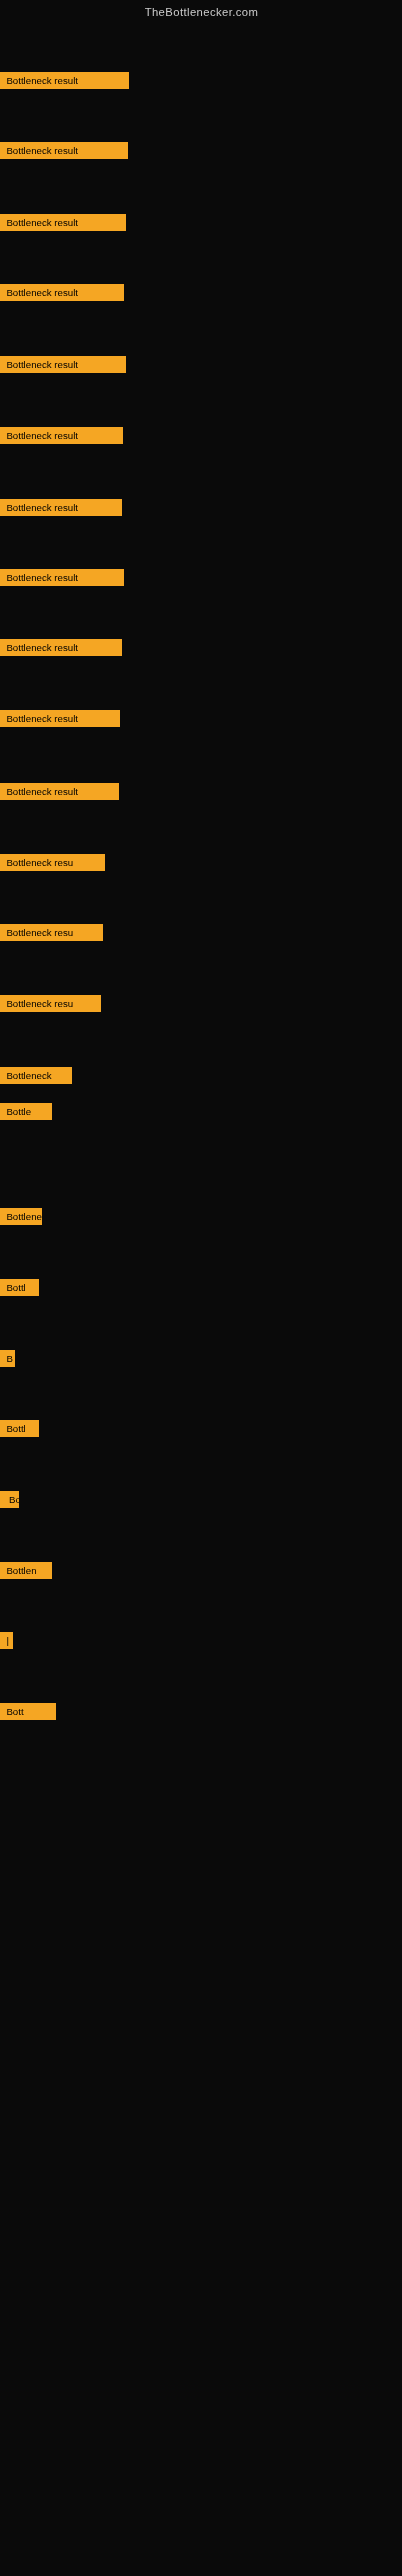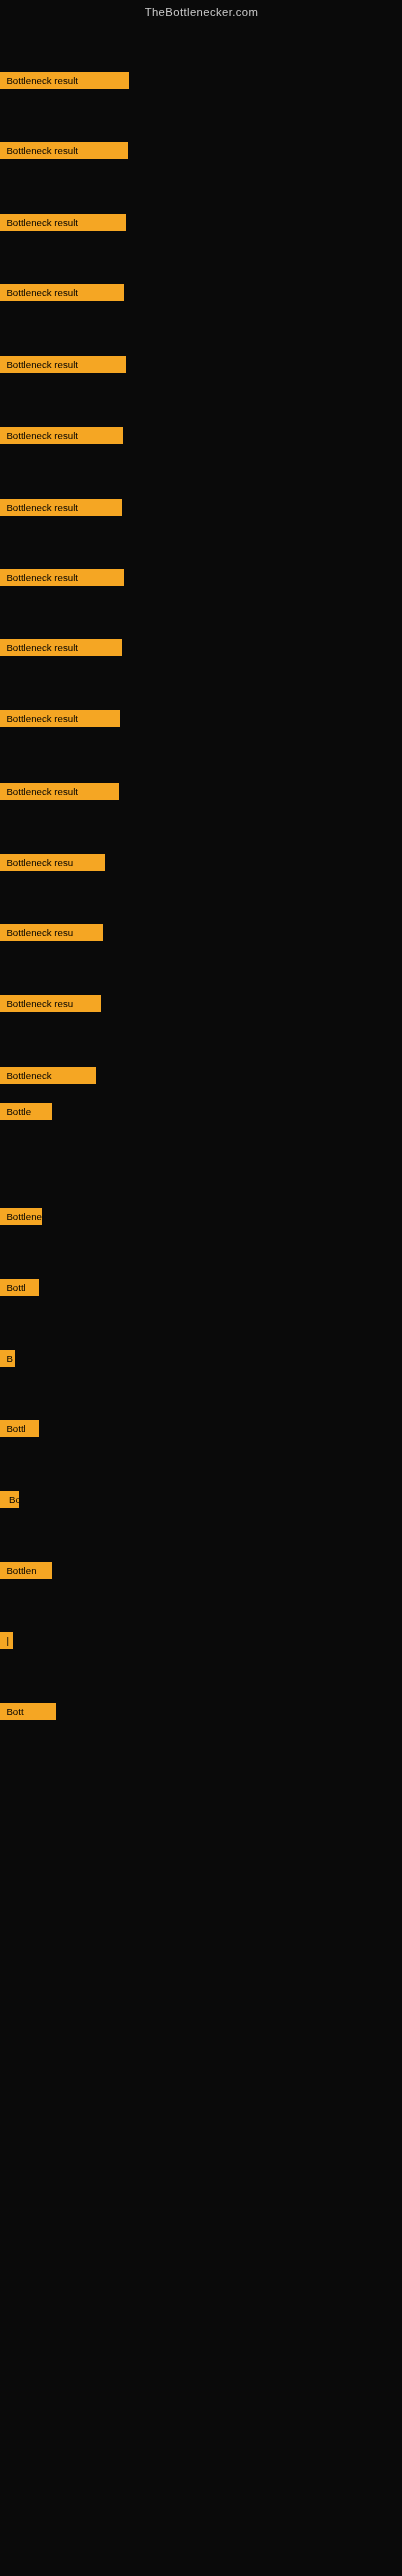--- a/index.html
+++ b/index.html
@@ -57,21 +57,21 @@
     <div class="bottleneck-bar" style="top: 330px; width: 126px;">Bottleneck result</div>
     <div class="bottleneck-bar" style="top: 401px; width: 123px;">Bottleneck result</div>
     <div class="bottleneck-bar" style="top: 473px; width: 122px;">Bottleneck result</div>
     <div class="bottleneck-bar" style="top: 543px; width: 124px;">Bottleneck result</div>
     <div class="bottleneck-bar" style="top: 613px; width: 122px;">Bottleneck result</div>
     <div class="bottleneck-bar" style="top: 684px; width: 120px;">Bottleneck result</div>
     <div class="bottleneck-bar" style="top: 757px; width: 119px;">Bottleneck result</div>
     <div class="bottleneck-bar" style="top: 828px; width: 105px;">Bottleneck resu</div>
     <div class="bottleneck-bar" style="top: 898px; width: 103px;">Bottleneck resu</div>
     <div class="bottleneck-bar" style="top: 969px; width: 101px;">Bottleneck resu</div>
-    <div class="bottleneck-bar" style="top: 1041px; width: 96px;">Bottleneck</div>
+    <div class="bottleneck-bar" style="top: 1041px; width: 72px;">Bottleneck</div>
     <div class="bottleneck-bar" style="top: 1077px; width: 52px;">Bottle</div>
     <div class="bottleneck-bar" style="top: 1182px; width: 42px;">Bottlenec</div>
     <div class="bottleneck-bar" style="top: 1253px; width: 39px;">Bottl</div>
     <div class="bottleneck-bar" style="top: 1324px; width: 14.5px;">B</div>
     <div class="bottleneck-bar" style="top: 1394px; width: 39px;">Bottl</div>
     <div class="bottleneck-bar" style="top: 1465px; width: 19.3px; padding-left: 9px;">Bo</div>
     <div class="bottleneck-bar" style="top: 1536px; width: 52px;">Bottlen</div>
     <div class="bottleneck-bar" style="top: 1606px; width: 8px;">|</div>
     <div class="bottleneck-bar" style="top: 1677px; width: 56px;">Bott</div>
   </div>

